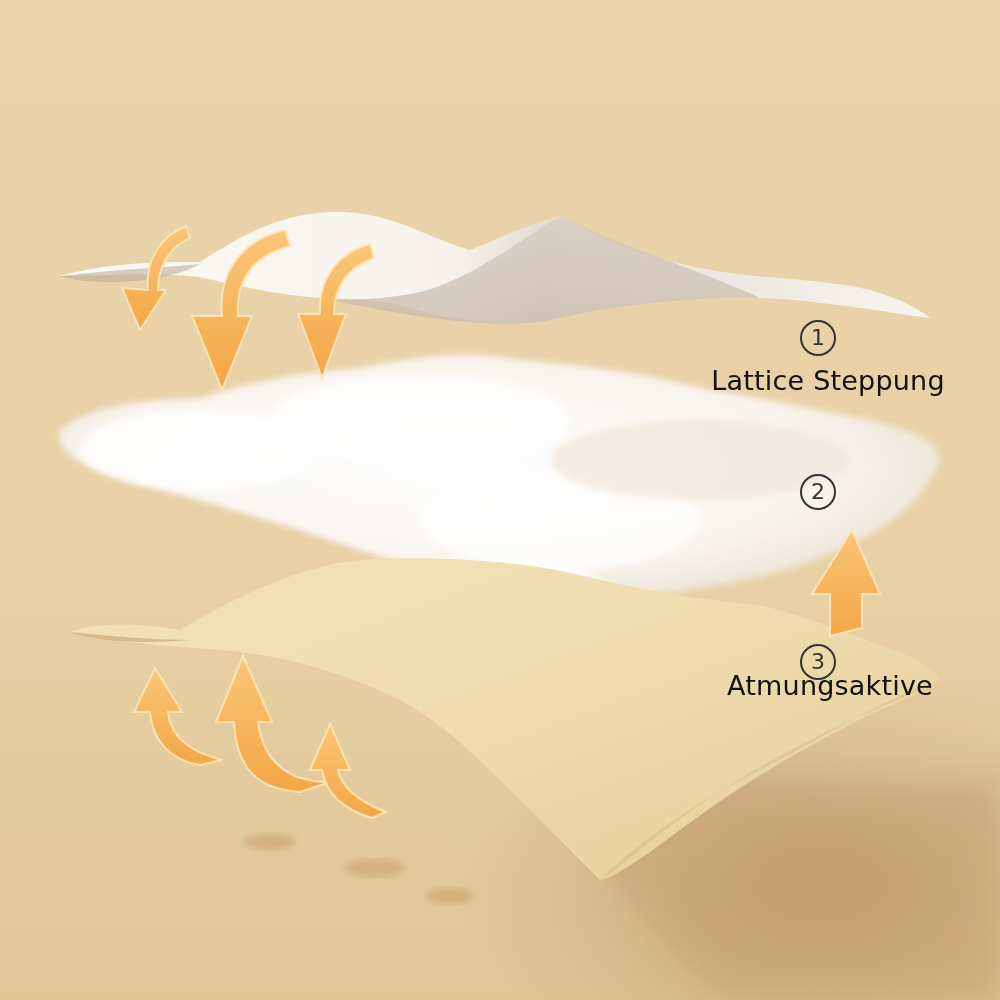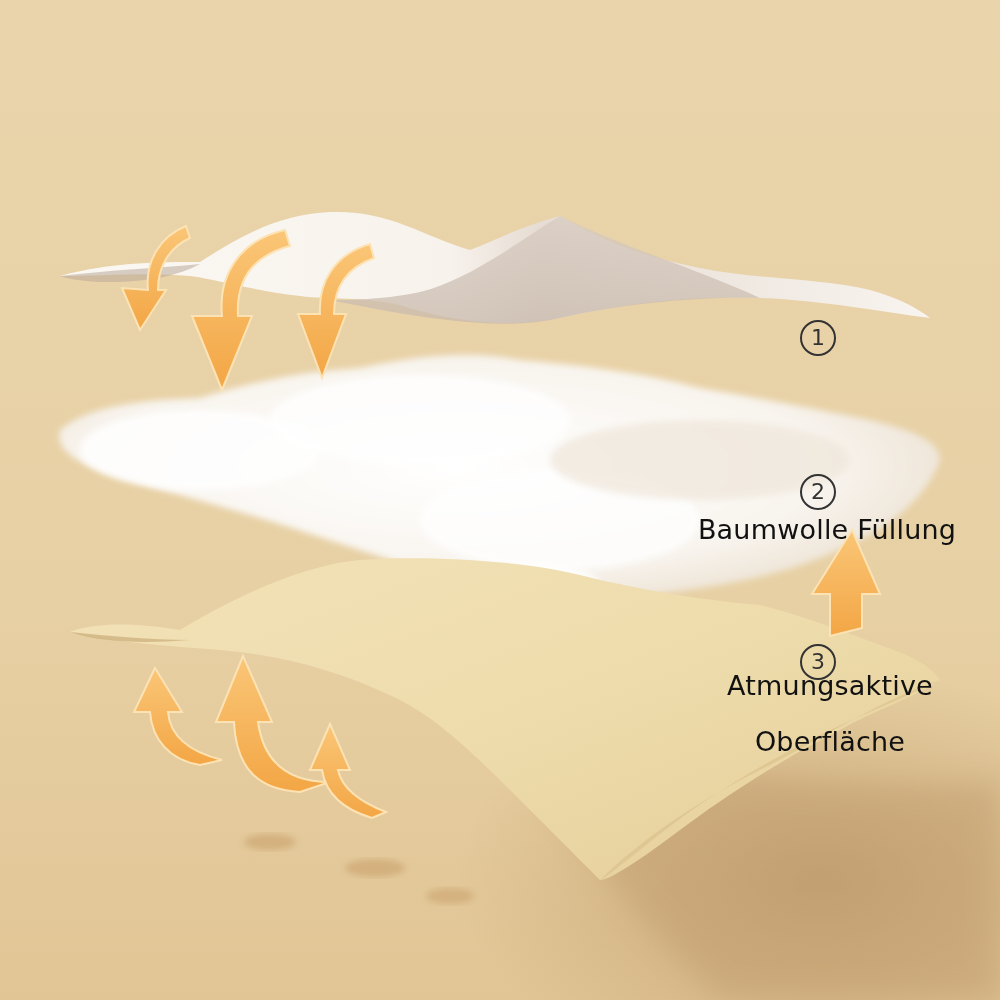--- a/index.html
+++ b/index.html
@@ -129,21 +129,20 @@
       <path d="M243 656 L216 722 L234 722 C236 770 260 790 300 792 L330 782 C290 782 264 764 258 722 L272 722 Z"></path>
       <path d="M330 724 L310 770 L322 770 C326 795 345 810 372 818 L386 812 C360 802 342 788 338 770 L350 770 Z"></path>
     </g>
 
     <g fill="url(#arrowGrad)" stroke="#FDE3B4" stroke-width="2">
       <path d="M852 530 L812 594 L830 594 L830 636 L862 628 L862 594 L880 594 Z"></path>
     </g>
   </svg>
 
   <div class="num" style="left:800px; top:320px;">1</div>
+  <div class="label" style="left:688px; top:363px; width:280px;">Lattice Steppung</div>
 
   <div class="num" style="left:800px; top:474px;">2</div>
-  <div class="label" style="left:676px; top:512px; width:302px;">Baumwolle Füllung</div>
 
   <div class="num" style="left:800px; top:644px;">3</div>
   <div class="label" style="left:690px; top:668px; width:280px;">Atmungsaktive</div>
-  <div class="label" style="left:690px; top:724px; width:280px;">Oberfläche</div>
 
 </div>
 
 </body></html>

